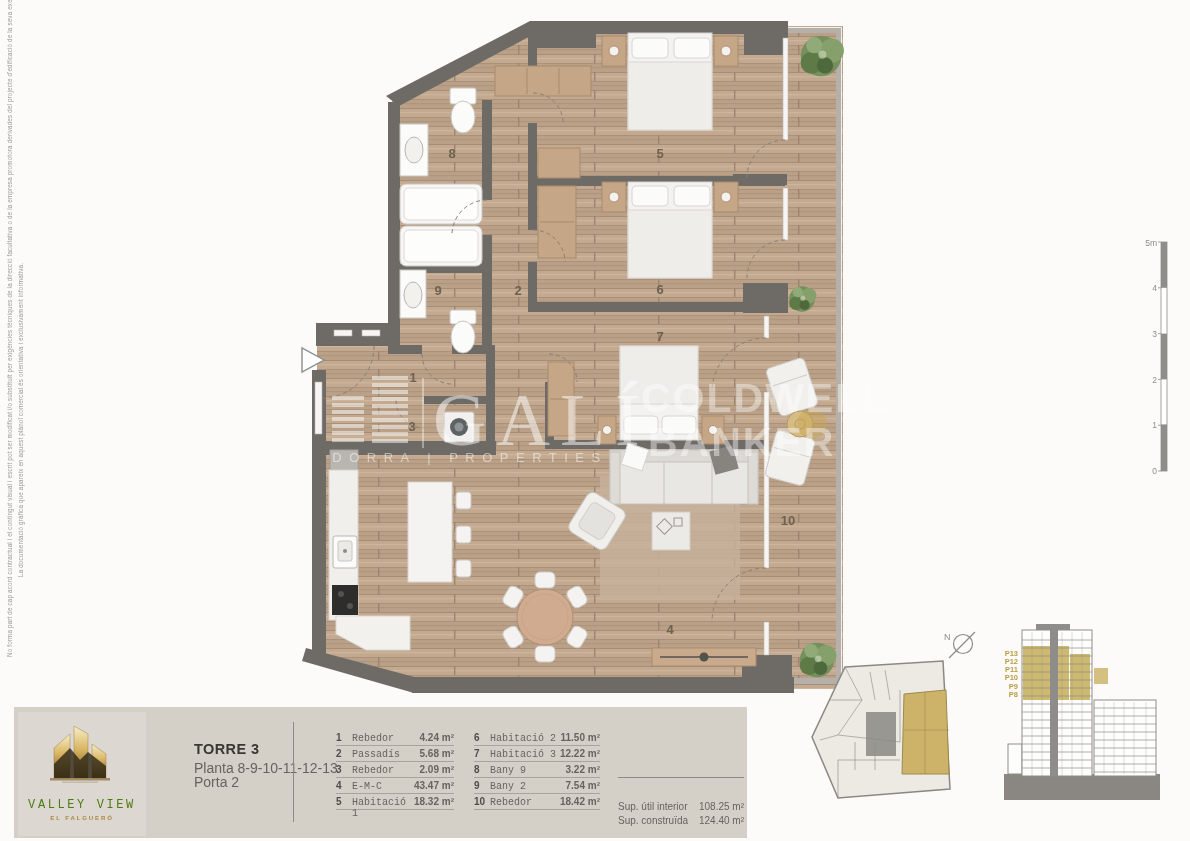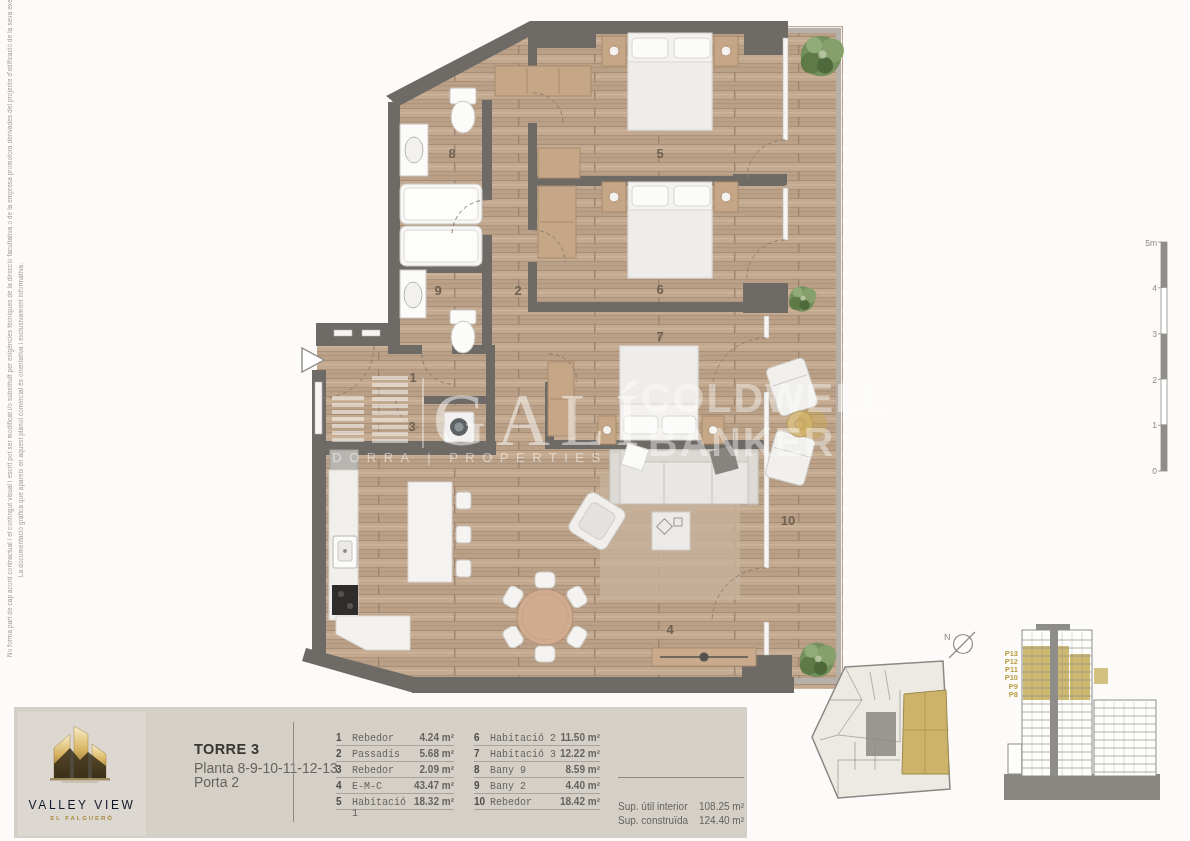--- a/index.html
+++ b/index.html
@@ -6,21 +6,21 @@
   .sheet{position:relative;width:1190px;height:841px;background:#fcfbf9;overflow:hidden;
          font-family:"Liberation Sans",sans-serif;}
   svg{position:absolute;left:0;top:0;}
   .disclaimer{position:absolute;font-size:6.3px;letter-spacing:.15px;color:#9b9894;
               white-space:nowrap;transform:rotate(-90deg);transform-origin:0 0;}
   .dA{left:6px;top:657px;width:610px;}
   .dB{left:17px;top:577px;width:530px;}
   .footer-band{position:absolute;left:14px;top:707px;width:733px;height:131px;background:#d4d0c8;}
   .logo-box{position:absolute;left:18px;top:712px;width:128px;height:124px;background:#dcd8d1;text-align:center;}
   .logo-glyph{position:absolute;left:30px;top:8px;}
-  .logo-title{position:absolute;left:0;top:86px;width:128px;font-size:12px;letter-spacing:2.6px;color:#0f172a;}
+  .logo-title{position:absolute;left:0;top:86px;width:128px;font-size:12px;letter-spacing:2.6px;color:#4d7c0f;font-family:Liberation Mono, monospace;}
   .logo-sub{position:absolute;left:0;top:103px;width:128px;font-size:6px;font-weight:bold;letter-spacing:1.9px;color:#a8893c;}
   .titleblock{position:absolute;left:194px;top:741px;}
   .tb-title{font-size:14.5px;font-weight:bold;color:#3b3834;letter-spacing:.4px;margin-bottom:4px;}
   .tb-sub{font-size:14px;color:#67635e;line-height:14px;}
   .vdivider{position:absolute;left:293px;top:722px;height:100px;border-left:1px solid #8d8a85;}
   .legend{position:absolute;top:730px;font-size:10px;color:#67635e;}
   .legend.c1{left:336px;width:118px;}
   .legend.c2{left:474px;width:126px;}
   .lrow{display:flex;align-items:baseline;height:13px;padding-top:2px;border-bottom:1px solid #a8a49d;}
   .lnum{width:16px;font-weight:bold;color:#504c48;}
@@ -429,26 +429,26 @@
         <span class="larea">11.50 m²</span>
       </div>
   <div class="lrow">
         <span class="lnum">7</span>
         <span class="lname">Habitació 3</span>
         <span class="larea">12.22 m²</span>
       </div>
   <div class="lrow">
         <span class="lnum">8</span>
         <span class="lname">Bany 9</span>
-        <span class="larea">8.59 m²</span>
+        <span class="larea">3.22 m²</span>
       </div>
   <div class="lrow">
         <span class="lnum">9</span>
         <span class="lname">Bany 2</span>
-        <span class="larea">4.40 m²</span>
+        <span class="larea">7.54 m²</span>
       </div>
   <div class="lrow">
         <span class="lnum">10</span>
         <span class="lname">Rebedor</span>
         <span class="larea">18.42 m²</span>
       </div>
 </div>
 
 <div class="totals">
   <div class="trow">

